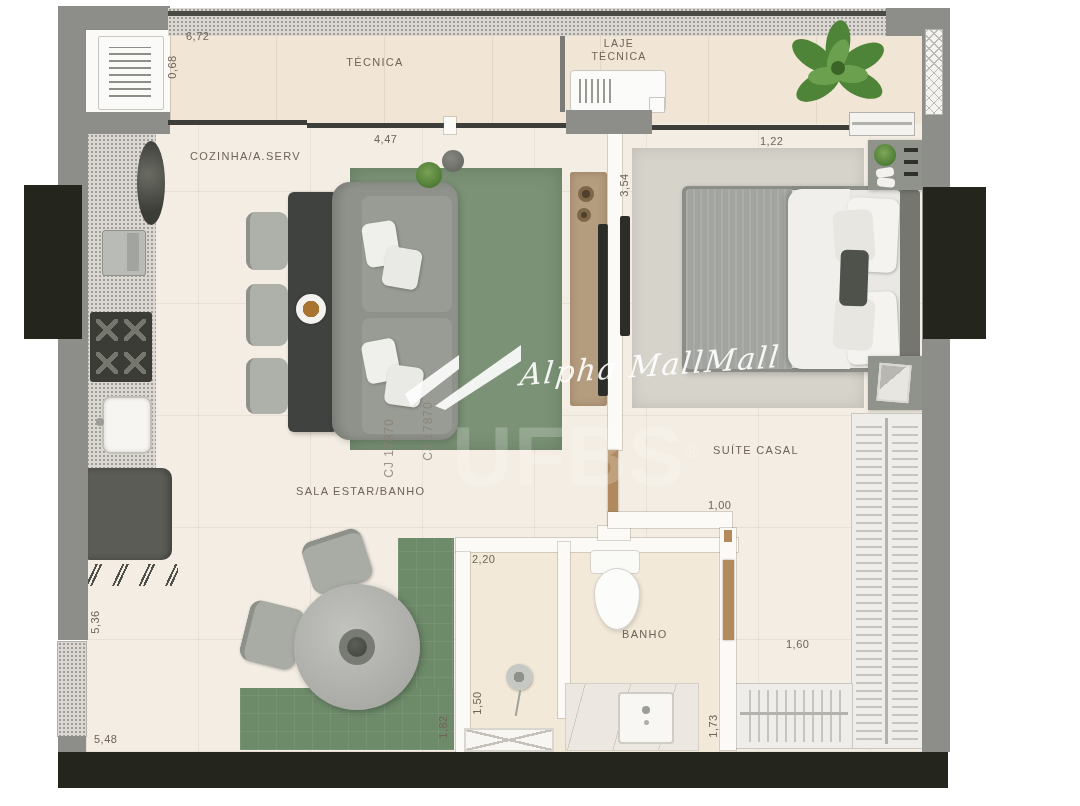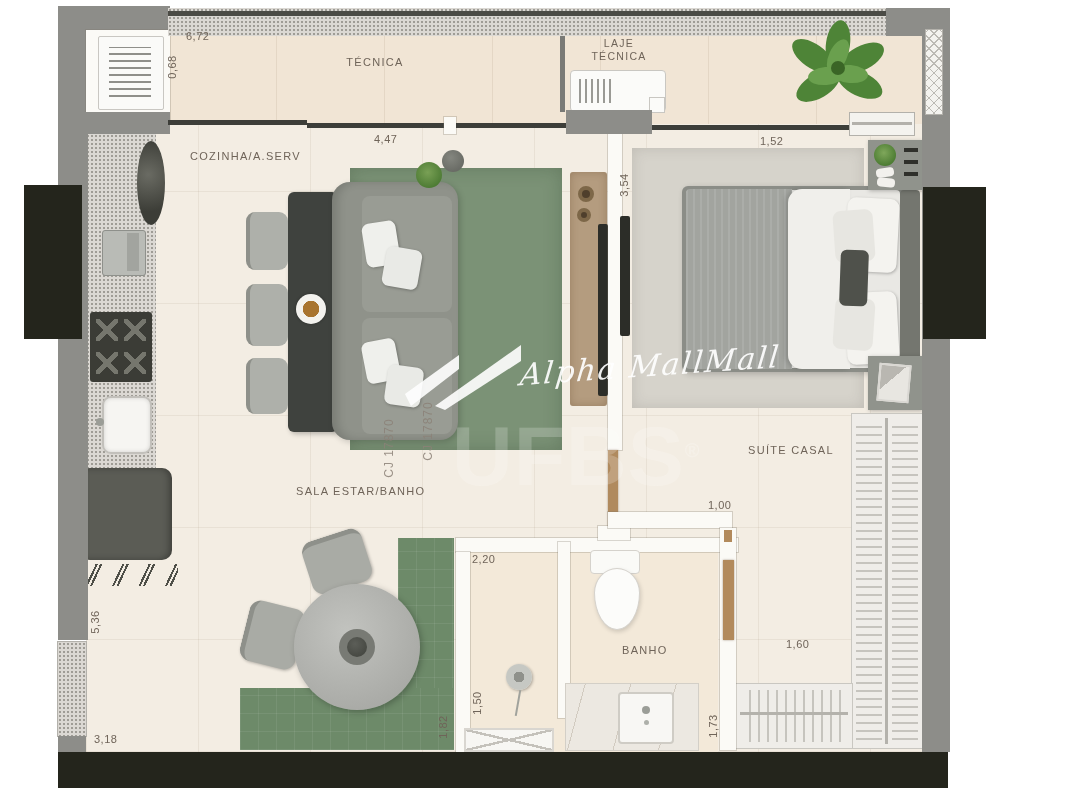--- a/index.html
+++ b/index.html
@@ -224,30 +224,30 @@
   <div class="abs walld" style="left:923px;top:187px;width:63px;height:152px"></div>
   <div class="abs walld" style="left:58px;top:752px;width:890px;height:36px"></div>
 
   <div class="abs lbl" style="left:325px;top:56px;width:100px;text-align:center">TÉCNICA</div>
   <div class="abs" style="left:580px;top:36px;width:78px;text-align:center;line-height:12px">
     <span class="lbl" style="font-size:10.5px">LAJE</span><br>
     <span class="lbl" style="font-size:10.5px">TÉCNICA</span>
   </div>
   <div class="abs lbl" style="left:190px;top:150px">COZINHA/A.SERV</div>
   <div class="abs lbl" style="left:296px;top:485px">SALA ESTAR/BANHO</div>
-  <div class="abs lbl" style="left:748px;top:444px">SUÍTE CASAL</div>
-  <div class="abs lbl" style="left:622px;top:644px">BANHO</div>
+  <div class="abs lbl" style="left:713px;top:444px">SUÍTE CASAL</div>
+  <div class="abs lbl" style="left:622px;top:628px">BANHO</div>
 
   <div class="abs dim" style="left:186px;top:30px">6,72</div>
   <div class="abs dim vert" style="left:155px;top:61px;width:34px;text-align:center">0,68</div>
   <div class="abs dim" style="left:374px;top:133px">4,47</div>
-  <div class="abs dim" style="left:760px;top:135px">1,52</div>
+  <div class="abs dim" style="left:760px;top:135px">1,22</div>
   <div class="abs dim vert" style="left:607px;top:179px;width:34px;text-align:center">3,54</div>
   <div class="abs dim vert" style="left:78px;top:616px;width:34px;text-align:center">5,36</div>
-  <div class="abs dim" style="left:94px;top:733px">3,18</div>
+  <div class="abs dim" style="left:94px;top:733px">5,48</div>
   <div class="abs dim" style="left:472px;top:553px">2,20</div>
   <div class="abs dim" style="left:708px;top:499px">1,00</div>
   <div class="abs dim vert" style="left:460px;top:697px;width:34px;text-align:center">1,50</div>
   <div class="abs dim vert" style="left:426px;top:721px;width:34px;text-align:center">1,82</div>
   <div class="abs dim" style="left:786px;top:638px">1,60</div>
   <div class="abs dim vert" style="left:696px;top:720px;width:34px;text-align:center">1,73</div>
 
   <div class="abs" style="left:0;top:0;width:1080px;height:806px;pointer-events:none">
 
     <div class="abs wm" style="left:452px;top:408px;font-size:84px;line-height:84px;opacity:.20;letter-spacing:1px">

